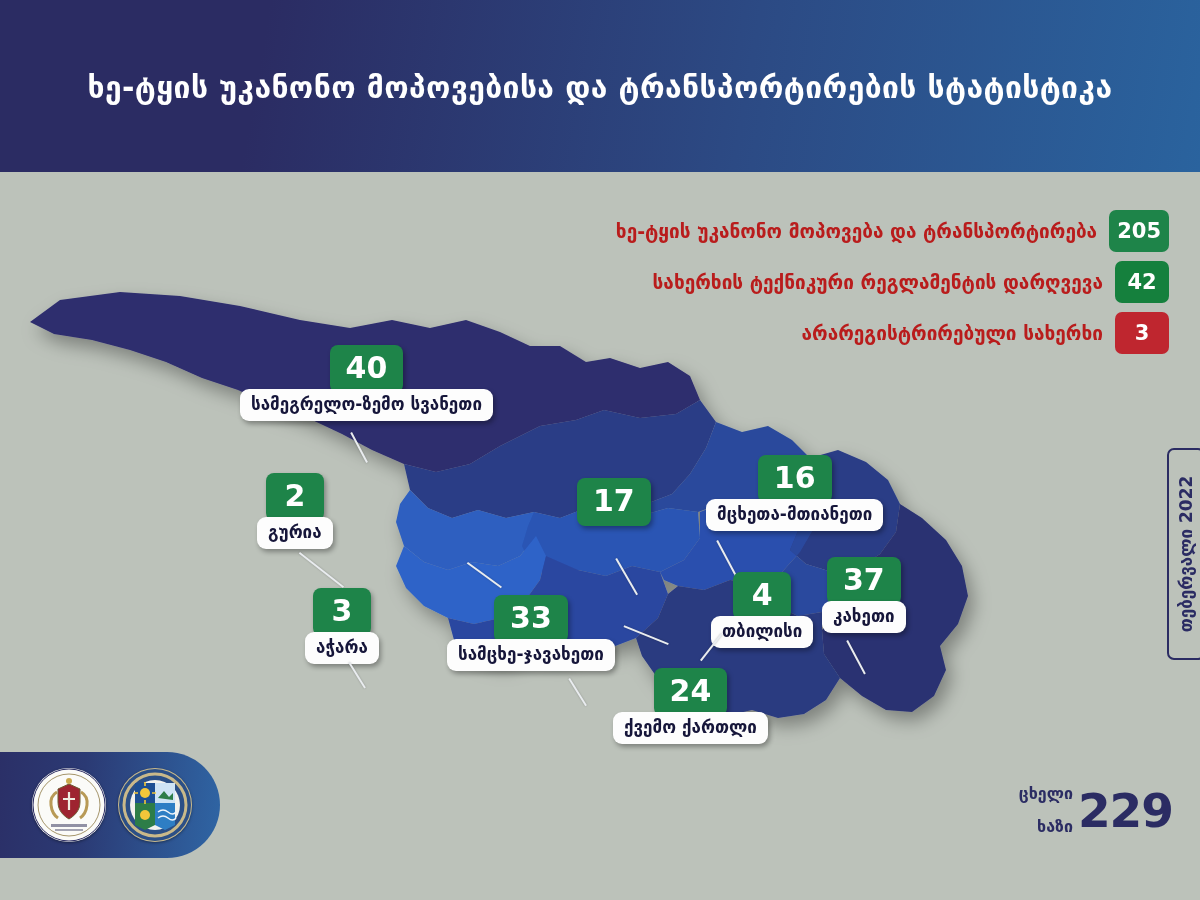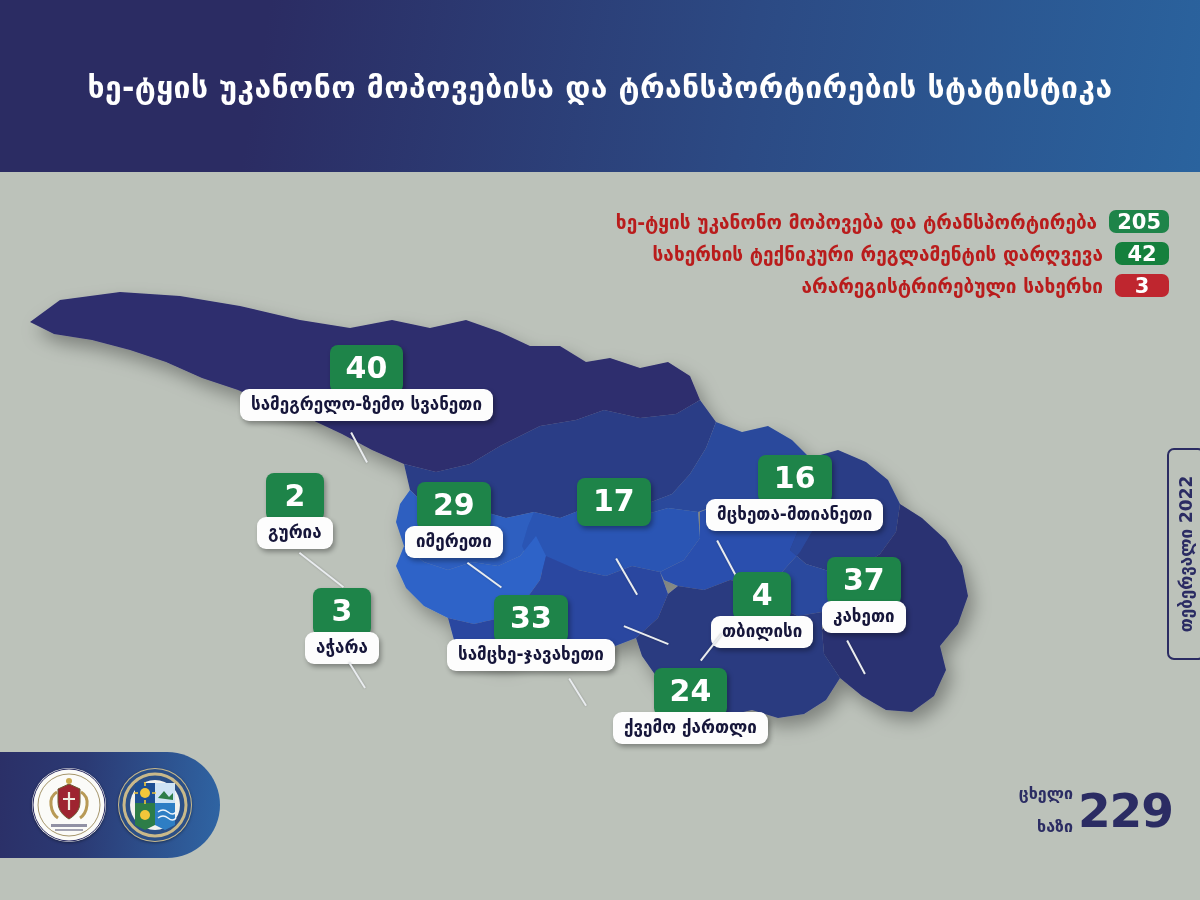--- a/index.html
+++ b/index.html
@@ -27,21 +27,21 @@
   .legend{position:absolute;right:42px;top:210px;width:720px;}
   .legend-row{
     display:flex;align-items:center;justify-content:flex-end;
     margin-bottom:9px;
   }
   .legend-label{
     color:#b91c1c;font-size:19px;font-weight:700;
     text-align:right;white-space:nowrap;padding-right:12px;
   }
   .legend-chip{
-    min-width:54px;height:23px;border-radius:7px;
+    min-width:54px;height:42px;border-radius:7px;
     display:flex;align-items:center;justify-content:center;
     color:#fff;font-size:21px;font-weight:700;
     padding:0 8px;box-sizing:border-box;
   }
   .chip-green{background:#1e8449;}
   .chip-navy{background:#15803d;}
   .chip-red{background:#bf262f;}
 
   
   .map-wrap{position:absolute;left:0;top:250px;width:1060px;height:540px;}
@@ -195,24 +195,20 @@
     <div class="name">სამეგრელო-ზემო სვანეთი</div>
   </div>
   <div class="leader" style="left:352px;top:432px;width:34px;transform:rotate(62deg);"></div>
 
   <div class="marker m-center" style="left:257px;top:473px;">
     <div class="num">2</div>
     <div class="name">გურია</div>
   </div>
   <div class="leader" style="left:300px;top:552px;width:56px;transform:rotate(38deg);"></div>
 
-  <div class="marker m-center" style="left:405px;top:482px;">
-    <div class="num">29</div>
-    <div class="name">იმერეთი</div>
-  </div>
   <div class="leader" style="left:468px;top:562px;width:42px;transform:rotate(36deg);"></div>
 
   <div class="marker m-center" style="left:577px;top:478px;">
     <div class="num">17</div>
   </div>
   <div class="leader" style="left:617px;top:558px;width:42px;transform:rotate(60deg);"></div>
 
   <div class="marker m-center" style="left:706px;top:455px;">
     <div class="num">16</div>
     <div class="name">მცხეთა-მთიანეთი</div>

